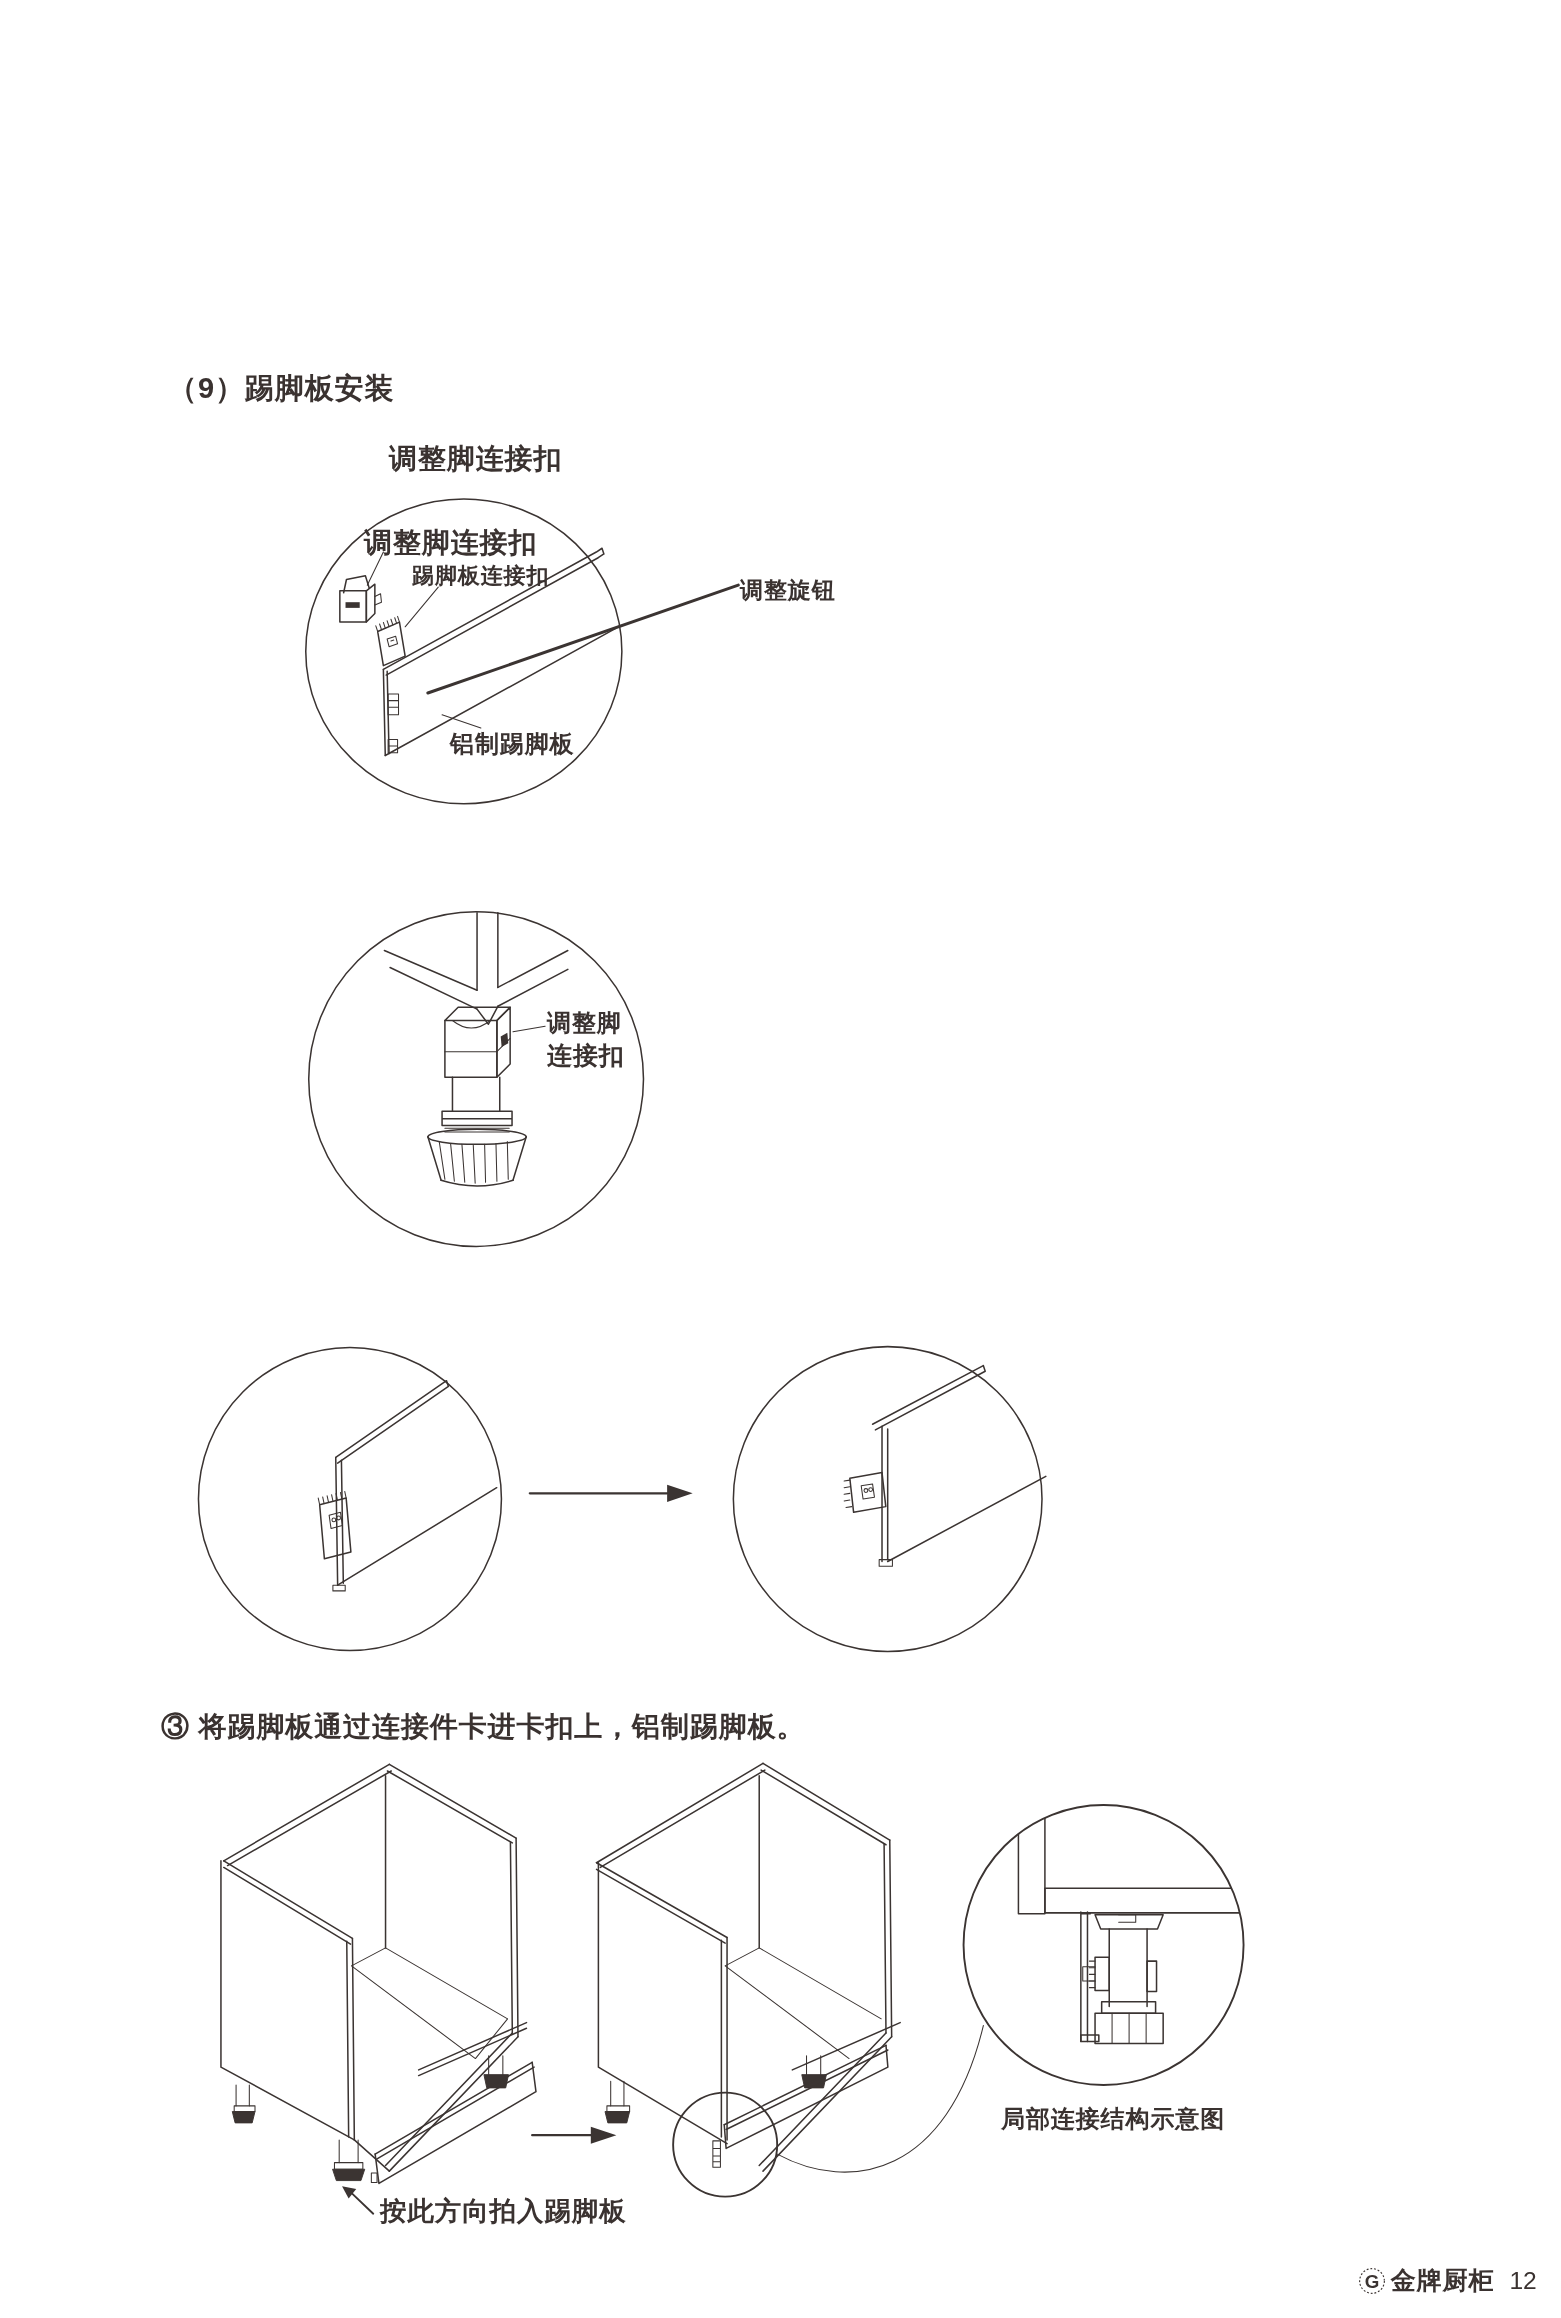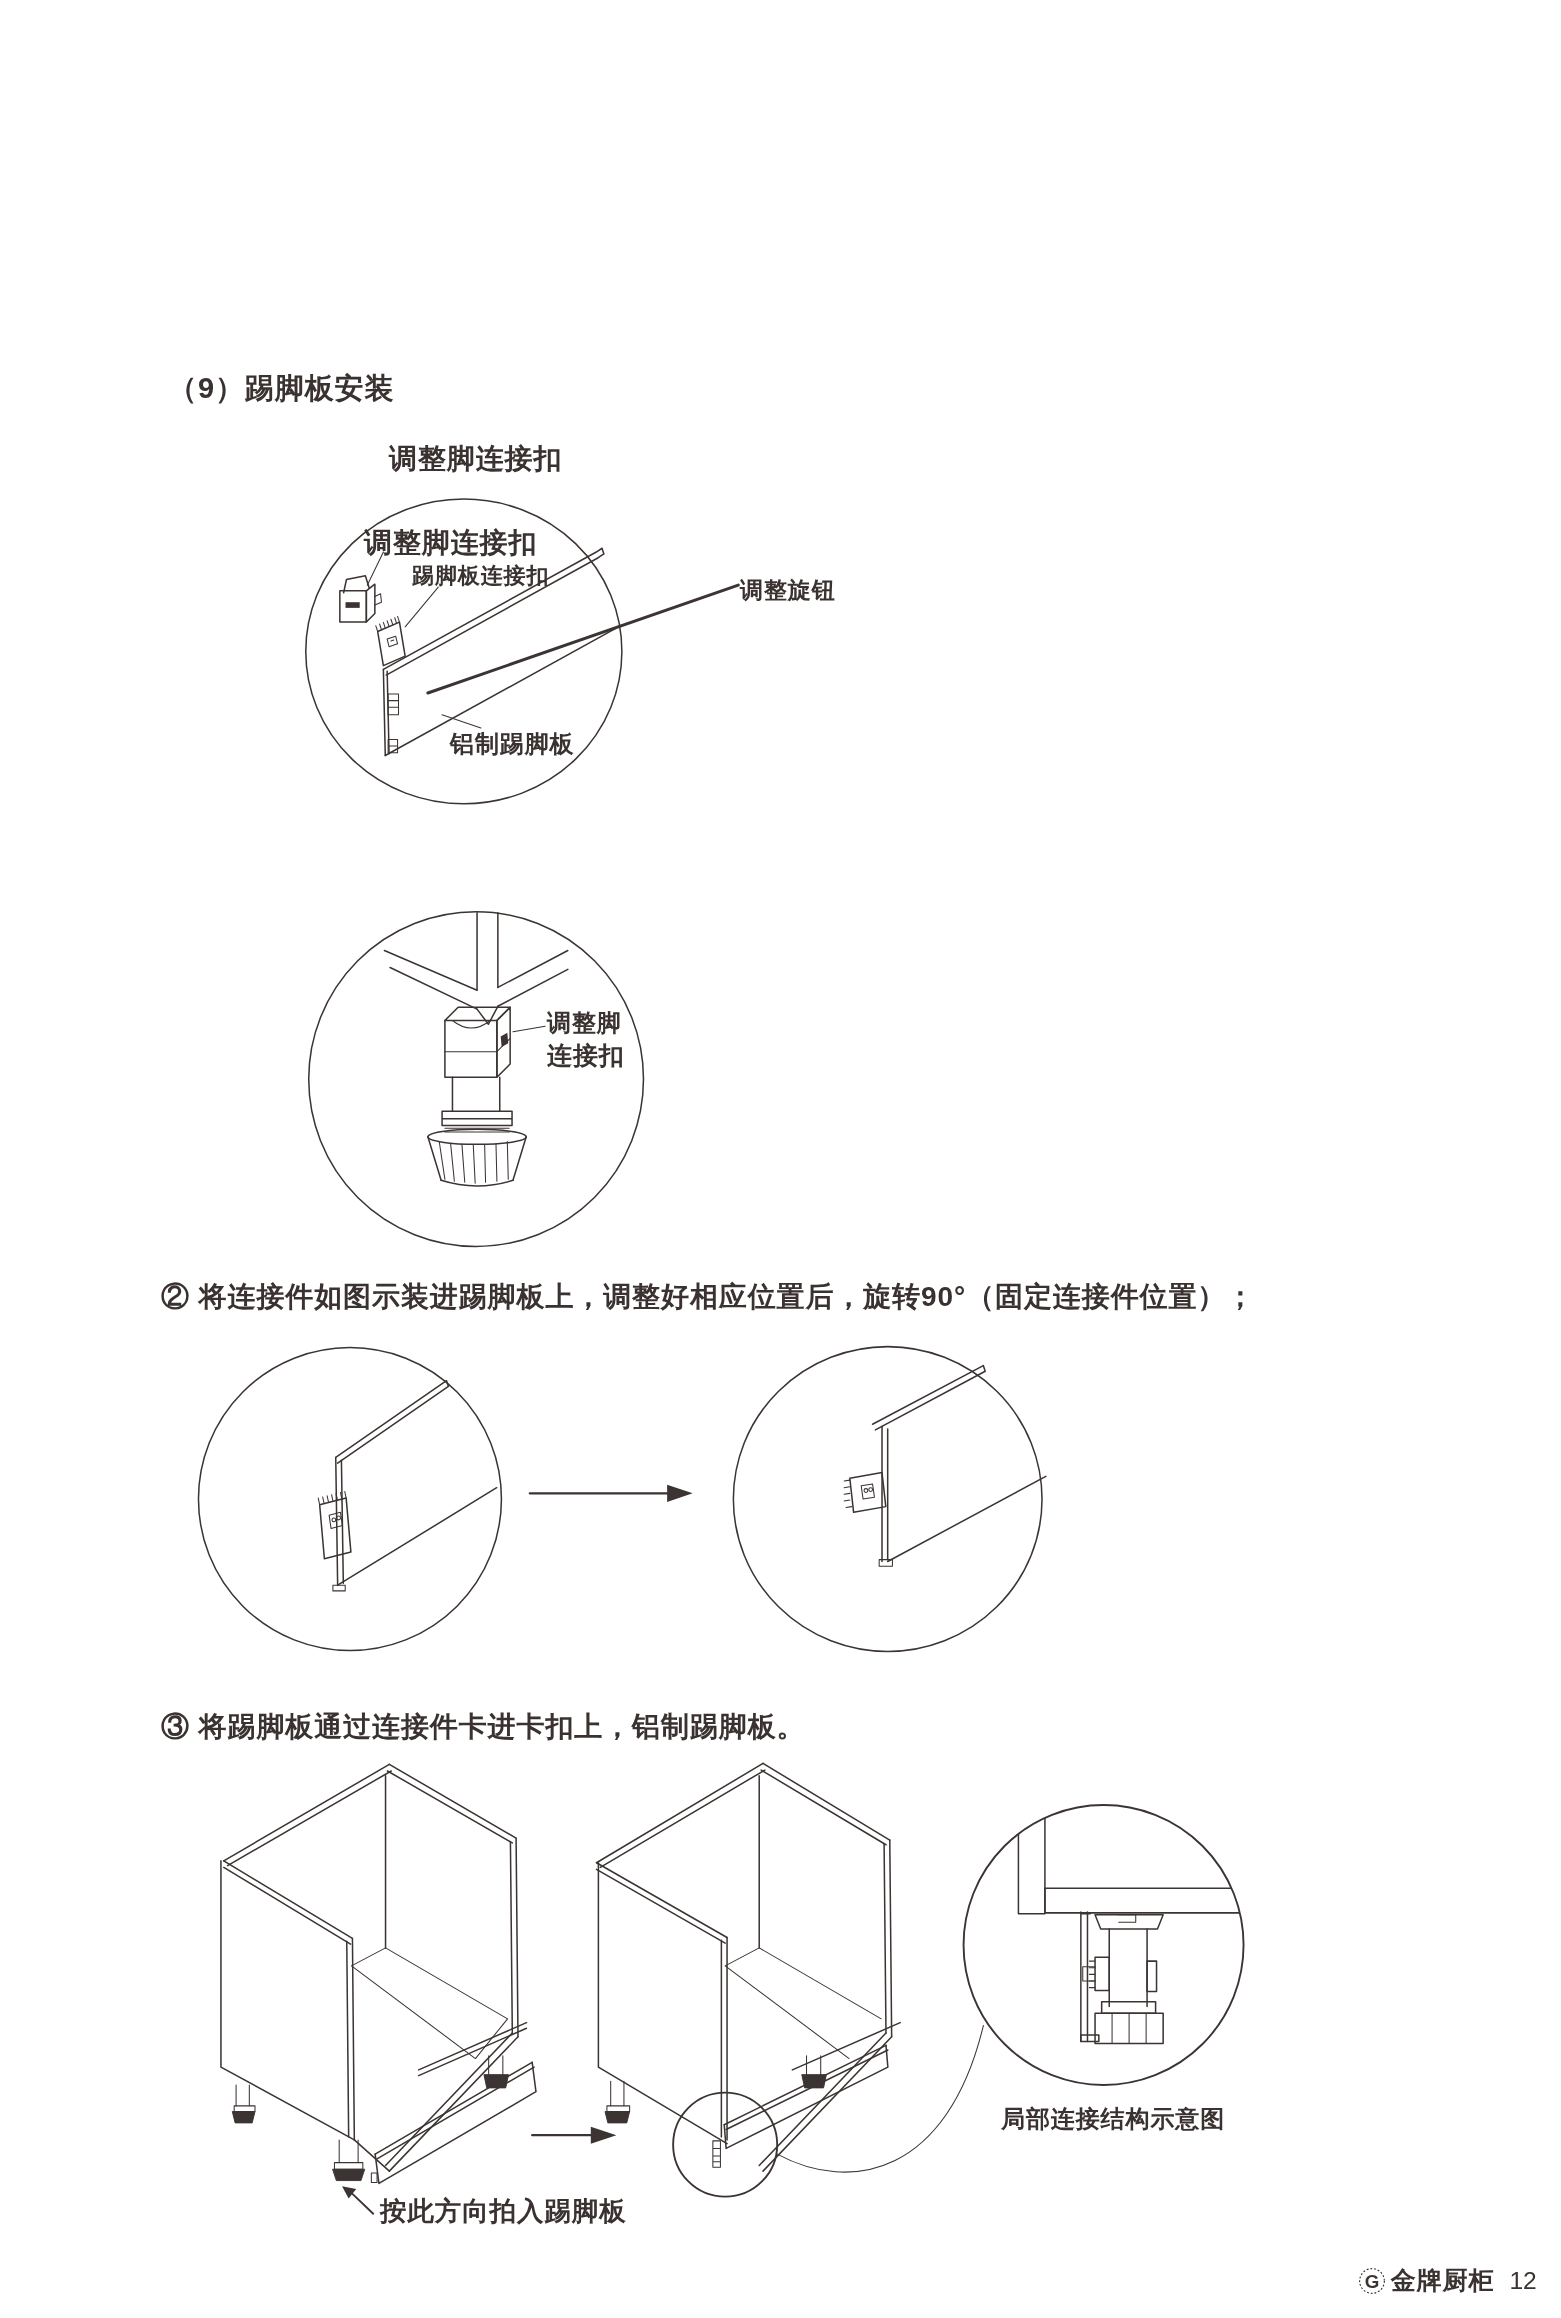--- a/index.html
+++ b/index.html
@@ -90,24 +90,20 @@
     <path class="ln" d="M132,243 L146,289 M236,243 L222,289"></path>
     <path class="ln" d="M146,289 Q184,301 222,289"></path>
     <path class="ln thin" d="M144,248 L150,288 M156,250 L160,290 M168,251 L171,291 M180,252 L182,292 M192,251 L193,291 M204,250 L205,290 M216,248 L217,288"></path>
 
     <path class="ln thin" d="M222,132 L256,126"></path>
   </svg>
 
   <div class="lbl" style="left:547px; top:1009px; font-size:24px;">调整脚</div>
   <div class="lbl" style="left:547px; top:1041px; font-size:25px;">连接扣</div>
 
-  <div class="lbl step" style="left:161px; top:1281px; font-size:28px;">
-    <span>②</span>
-    <span>将连接件如图示装进踢脚板上，调整好相应位置后，旋转90°（固定连接件位置）；</span>
-  </div>
 
   <svg style="left:189px; top:1339px;" width="871" height="322" viewBox="0 0 920 340">
     <ellipse class="ln" cx="170" cy="169" rx="160" ry="160"></ellipse>
     <ellipse class="ln" cx="738" cy="169" rx="163" ry="161"></ellipse>
 
     <path class="ln" style="stroke-width:2.4" d="M360,163 L505,163"></path>
     <path class="fil" d="M505,154 L532,163 L505,172 Z"></path>
 
     <path class="ln" d="M155,125 L272,44 M157,131 L274,50 M272,44 L274,50"></path>
     <path class="ln" d="M155,125 L157,260 M161,128 L163,258"></path>

